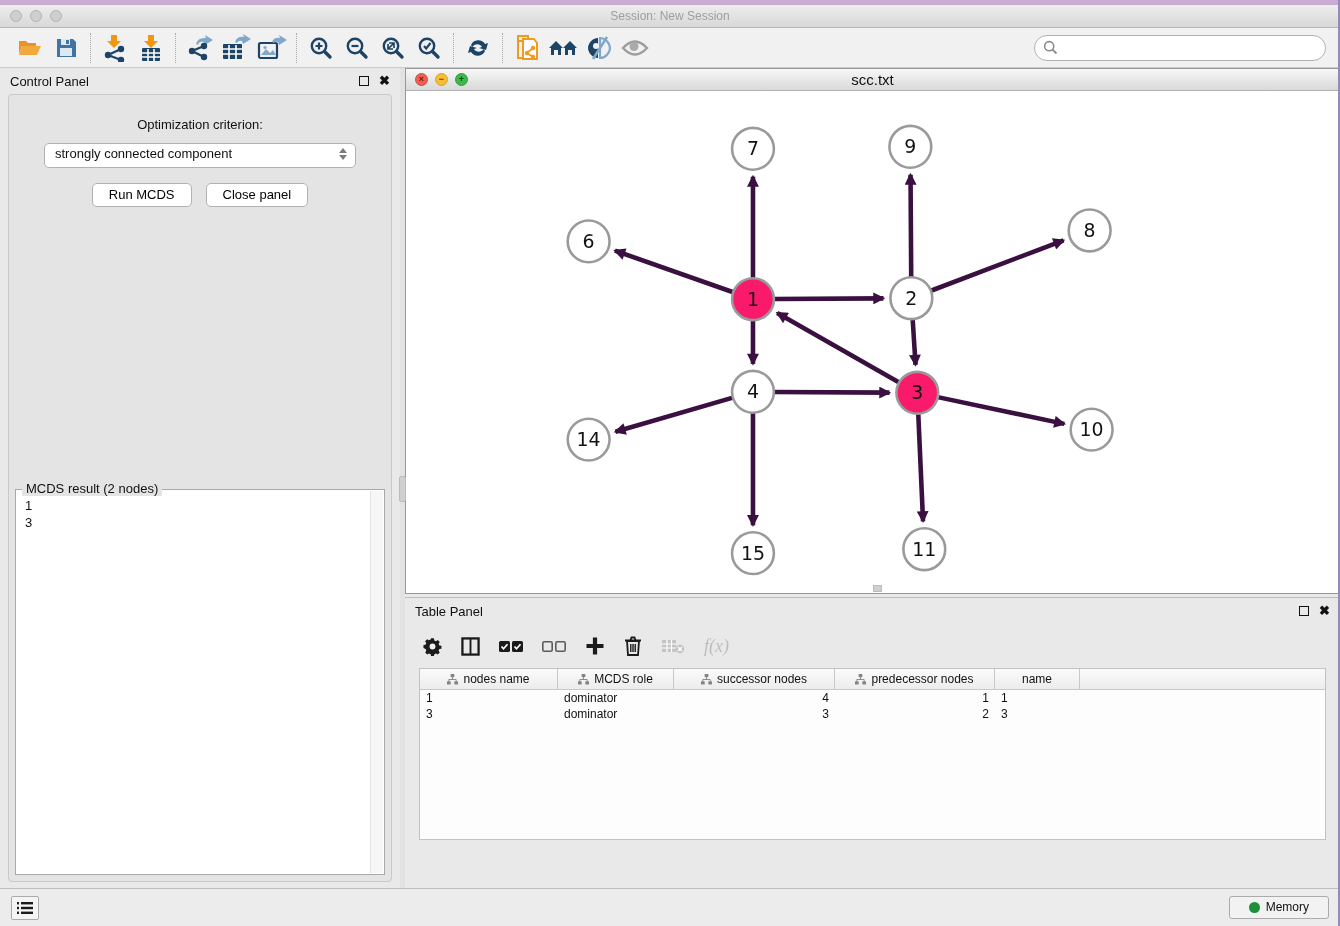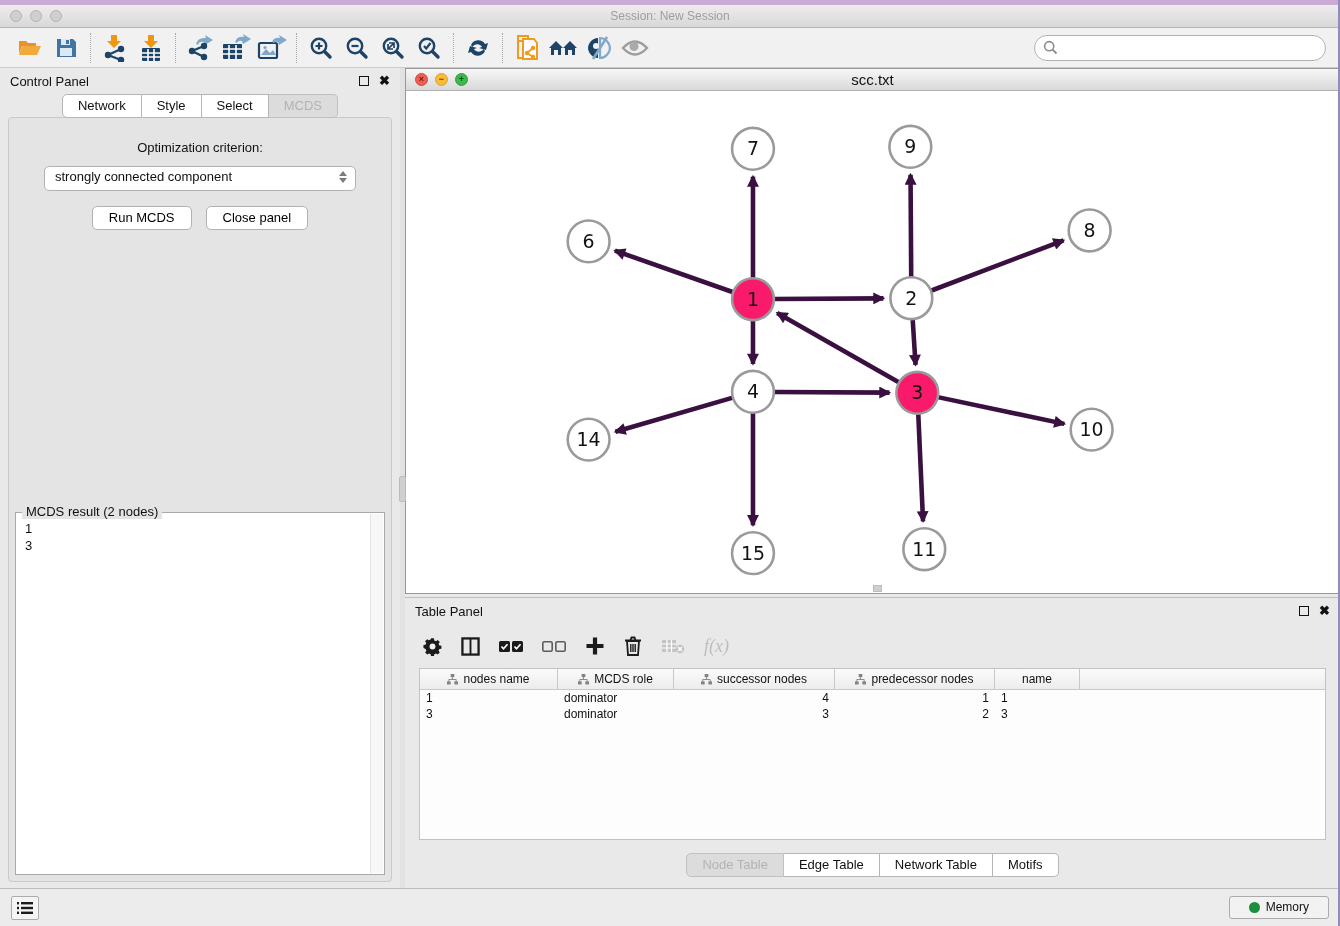--- a/index.html
+++ b/index.html
@@ -248,26 +248,20 @@
   </div>
 
   <div class="main">
 
     <div class="control-panel">
       <div class="panel-header">
         <span>Control Panel</span>
         <span class="spacer"></span>
         <span class="win-float"></span>
         <span class="win-close">✖</span>
-      </div>
-      <div class="cp-tabs">
-        <span class="tab first">Network</span>
-        <span class="tab">Style</span>
-        <span class="tab">Select</span>
-        <span class="tab last active">MCDS</span>
       </div>
       <div class="cp-content">
         <div class="opt-label">Optimization criterion:</div>
         <div class="select-box">
           <span class="sel-text">strongly connected component</span>
           <span class="spin">
               <i class="up"></i>
               <i class="down"></i>
             </span>
         </div>
@@ -456,26 +450,20 @@
             <span class="td" style="width:85px">1</span>
           </div>
           <div class="trow">
             <span class="td" style="width:138px">3</span>
             <span class="td" style="width:116px">dominator</span>
             <span class="td r" style="width:161px">3</span>
             <span class="td r" style="width:160px">2</span>
             <span class="td" style="width:85px">3</span>
           </div>
         </div>
-        <div class="tp-tabs">
-          <span class="tab first active">Node Table</span>
-          <span class="tab">Edge Table</span>
-          <span class="tab">Network Table</span>
-          <span class="tab last">Motifs</span>
-        </div>
       </div>
     </div>
   </div>
 
   <div class="status-bar">
     <span class="list-btn">
       <svg width="16" height="14" viewBox="0 0 16 14">
           <g fill="#1b1b1b">
             <rect x="0" y="1" width="2" height="2.4"></rect>
             <rect x="4" y="1" width="12" height="2.4"></rect>

